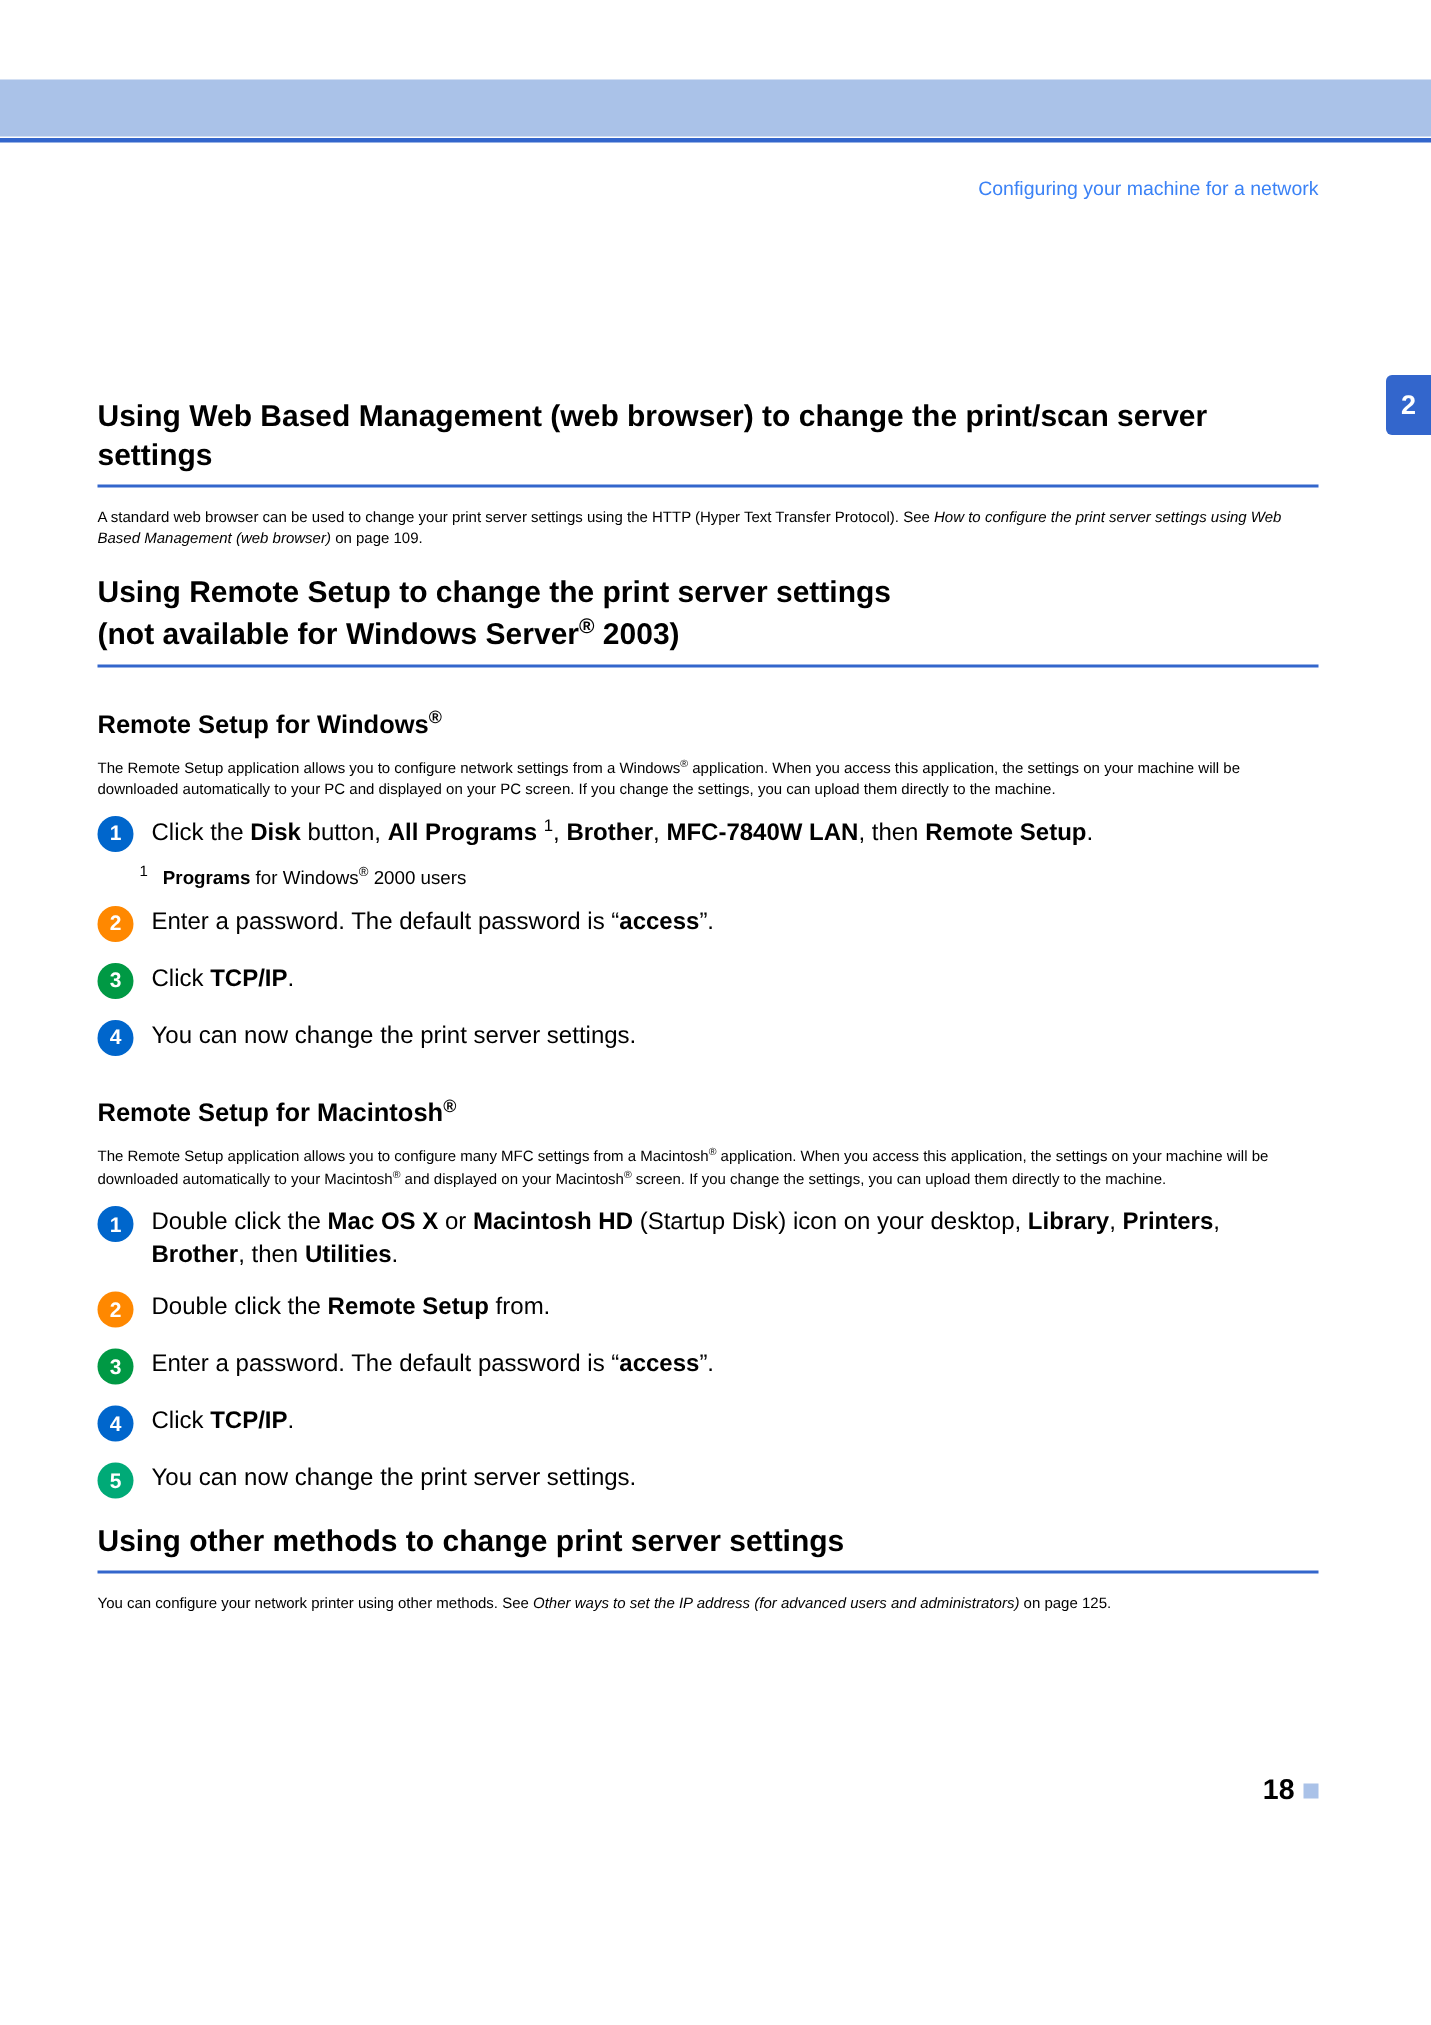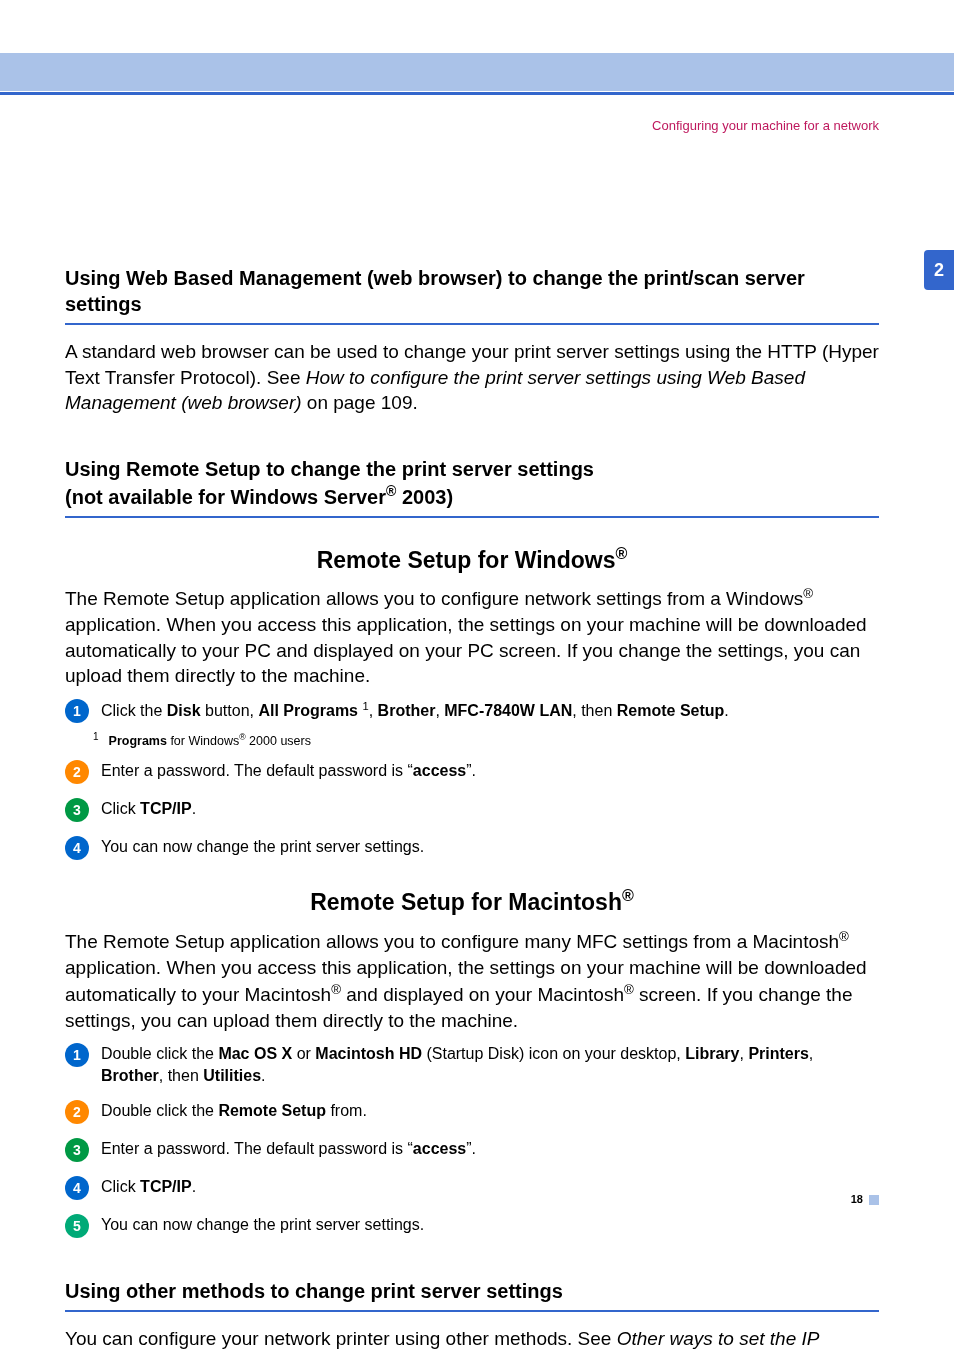--- a/index.html
+++ b/index.html
@@ -22,21 +22,21 @@
     position: absolute;
     left: 0; right: 0; top: 53px;
     height: 38px;
     background: #aac2e8;
   }
   .breadcrumb {
     position: absolute;
     top: 118px;
     right: 75px;
     font-size: 13px;
-    color: #be185d;
+    color: #3b82f6;
   }
   .side-tab {
     position: absolute;
     right: 0;
     top: 250px;
     width: 30px;
     height: 40px;
     background: #3366cc;
     color: #fff;
     font-weight: bold;
@@ -49,33 +49,32 @@
   .content {
     padding: 160px 75px 0 65px;
   }
   h2.section {
     font-size: 20px;
     font-weight: bold;
     color: #000;
     border-bottom: 2px solid #3366cc;
     padding-bottom: 6px;
     margin-bottom: 14px;
-    margin-top: 40px;
+    margin-top: 16px;
     line-height: 1.3;
   }
   h2.section:first-child { margin-top: 10px; }
   h3.subsection {
-    font-size: 23px;
+    font-size: 17px;
     font-weight: bold;
     margin-top: 26px;
     margin-bottom: 12px;
-    text-align: center;
   }
   p.body {
-    font-size: 19px;
+    font-size: 10px;
     line-height: 1.35;
     margin-bottom: 8px;
   }
   .italic-link { font-style: italic; }
   ol.steps {
     list-style: none;
     padding: 0;
     margin: 10px 0 0 0;
   }
   ol.steps > li {
@@ -109,21 +108,21 @@
     margin-top: -6px;
     margin-bottom: 12px;
   }
   .footnum { vertical-align: super; font-size: 10px; margin-right: 10px; }
   sup { font-size: 0.7em; }
   b { font-weight: bold; }
   .pagenum {
     position: absolute;
     bottom: 145px;
     right: 75px;
-    font-size: 11px;
+    font-size: 19px;
     font-weight: bold;
     text-align: right;
   }
   .pagenum::after {
     content: "";
     display: inline-block;
     width: 10px;
     height: 10px;
     background: #aac2e8;
     margin-left: 6px;

